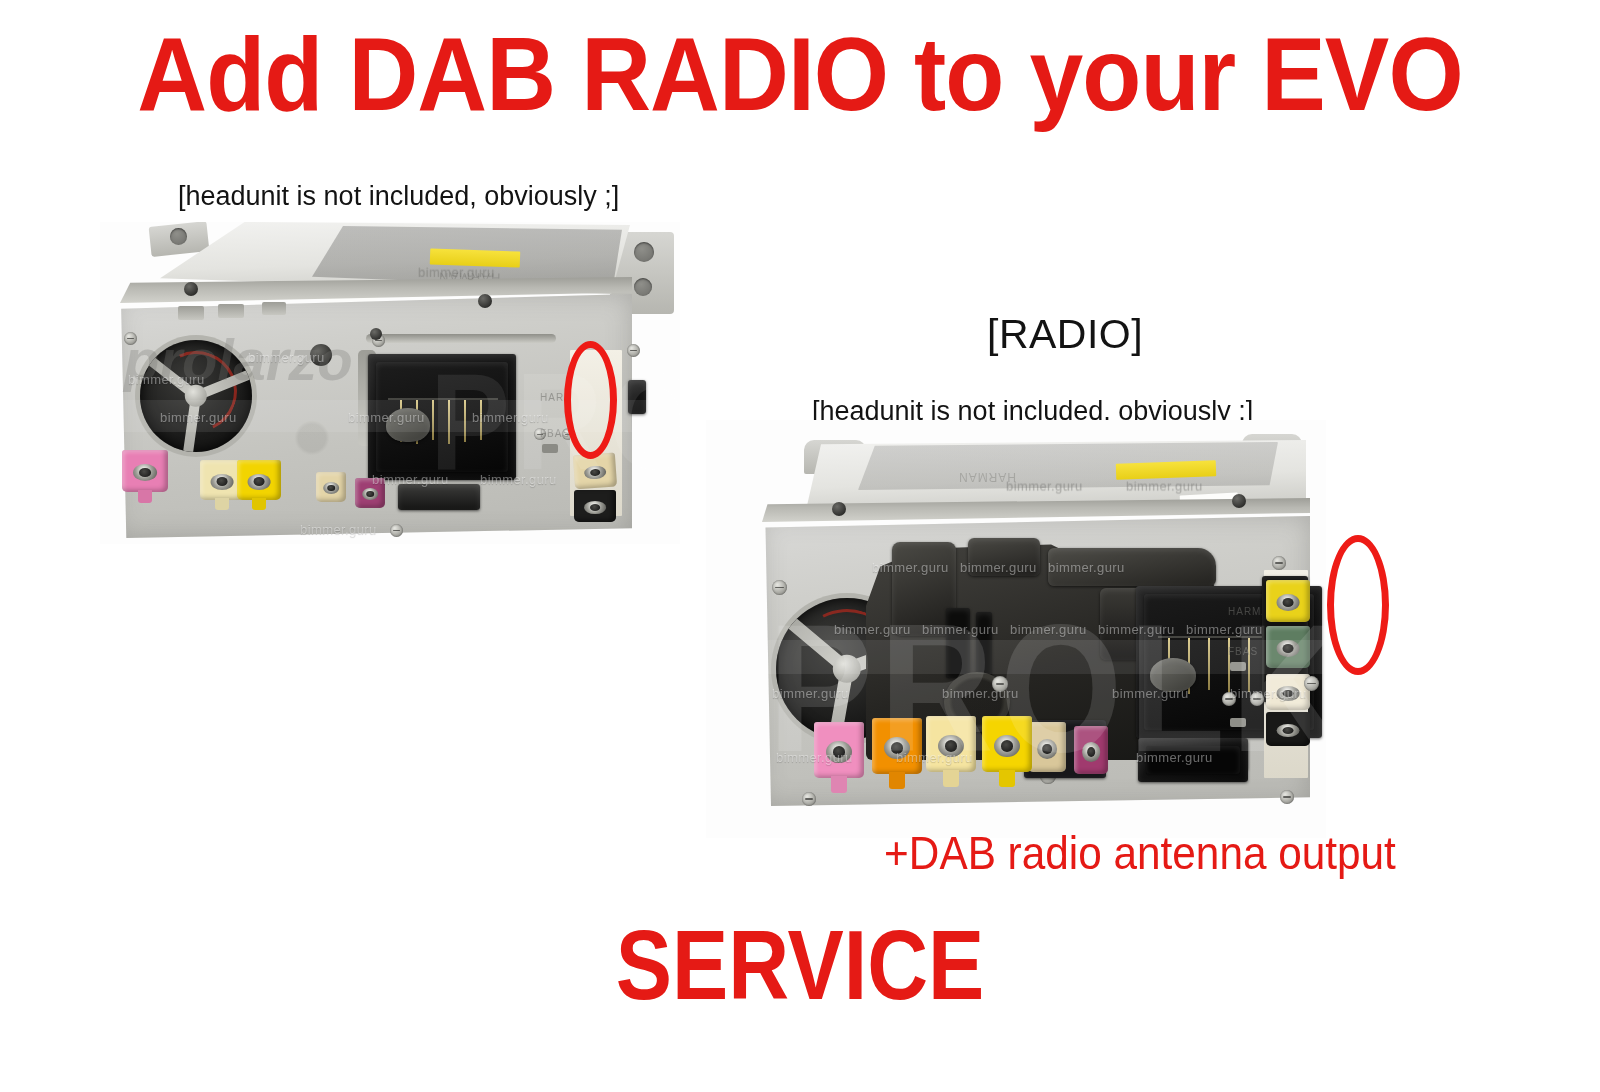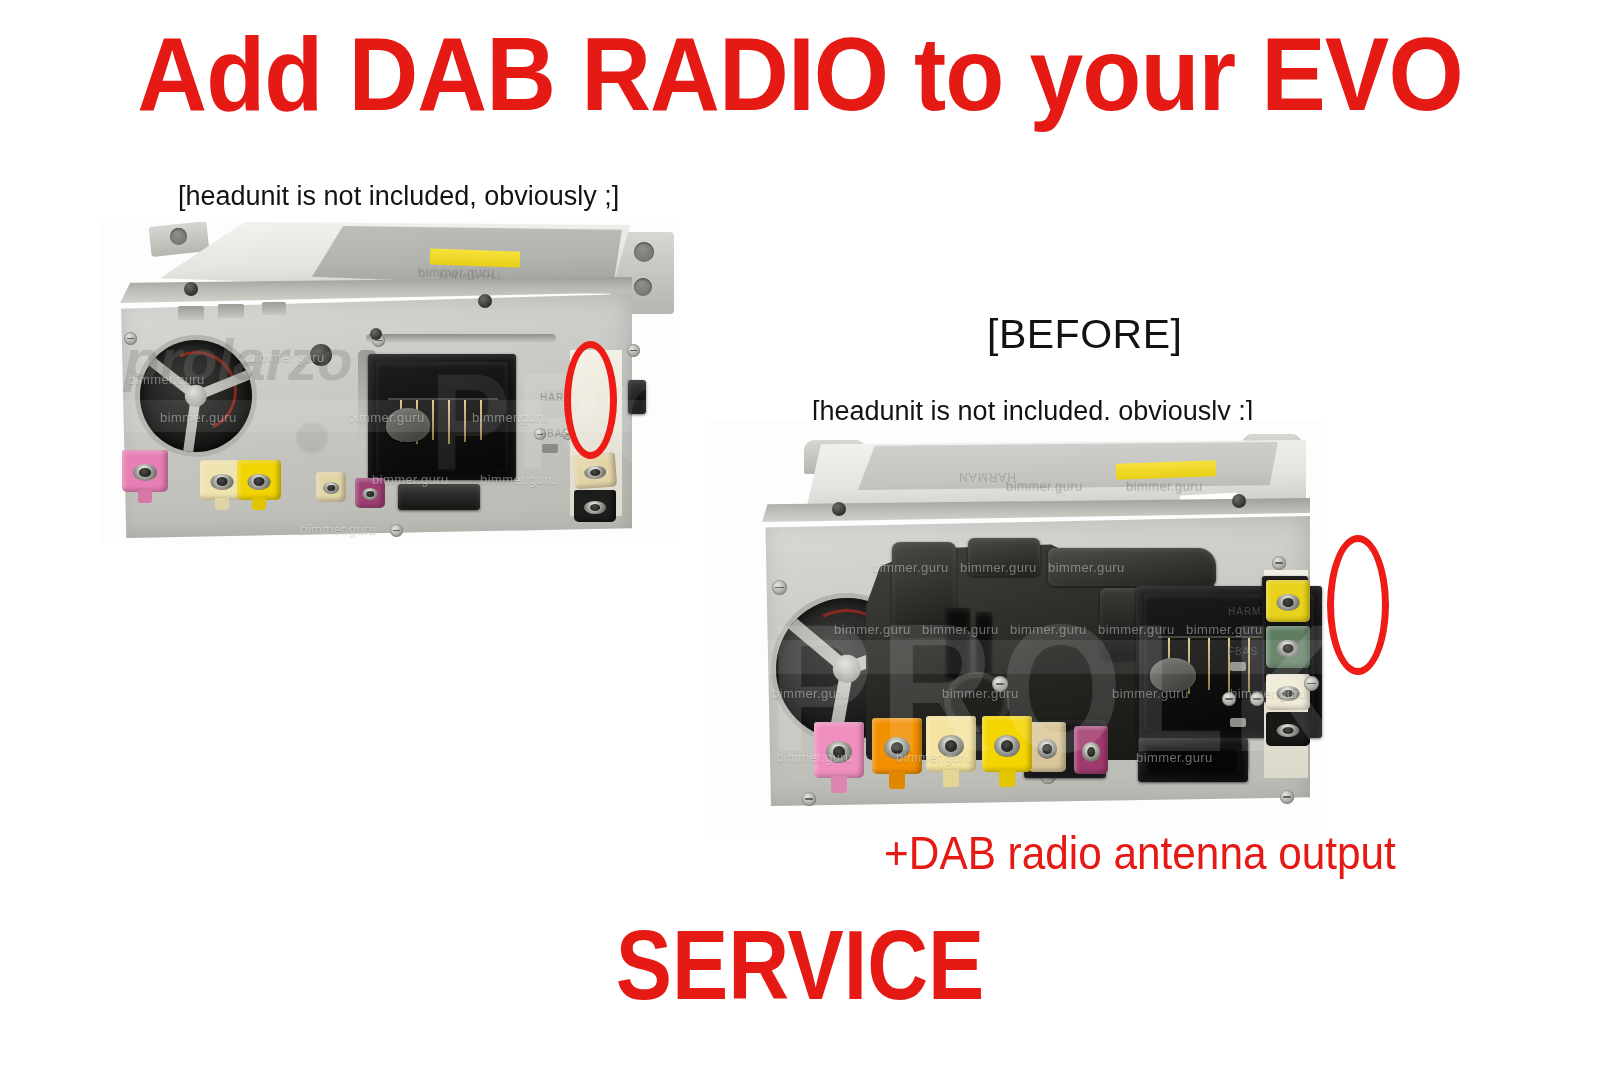--- a/index.html
+++ b/index.html
@@ -406,21 +406,21 @@
     <div class="wm-small" style="left:372px; top:188px;">bimmer.guru</div>
     <div class="wm-small" style="left:272px; top:250px;">bimmer.guru</div>
     <div class="wm-small" style="left:380px; top:250px;">bimmer.guru</div>
     <div class="wm-small" style="left:200px; top:300px;">bimmer.guru</div>
     <div class="wm-small" style="left:318px; top:42px; color:rgba(150,150,145,.34);">bimmer.guru</div>
   </div>
 
   <div class="ellipse" style="left:564px; top:341px; width:53px; height:118px;"></div>
 
 
-  <div class="caption cap-after">[BEFORE]</div>
+  <div class="caption cap-after">[RADIO]</div>
 
   <div class="caption cap-note-right">[headunit is not included, obviously ;]</div>
 
   <div class="photo" id="photo-after">
 
     <div class="bracket" style="left:98px; top:20px; width:62px; height:34px; border-radius:10px 10px 2px 2px;"></div>
     <div class="bracket" style="left:536px; top:14px; width:60px; height:46px; border-radius:10px 10px 2px 2px;"></div>
 
     <div class="chassis-top" style="left:100px; top:20px; width:500px; height:70px; clip-path: polygon(3% 6%, 100% 0%, 100% 86%, 0% 100%);"></div>
 

